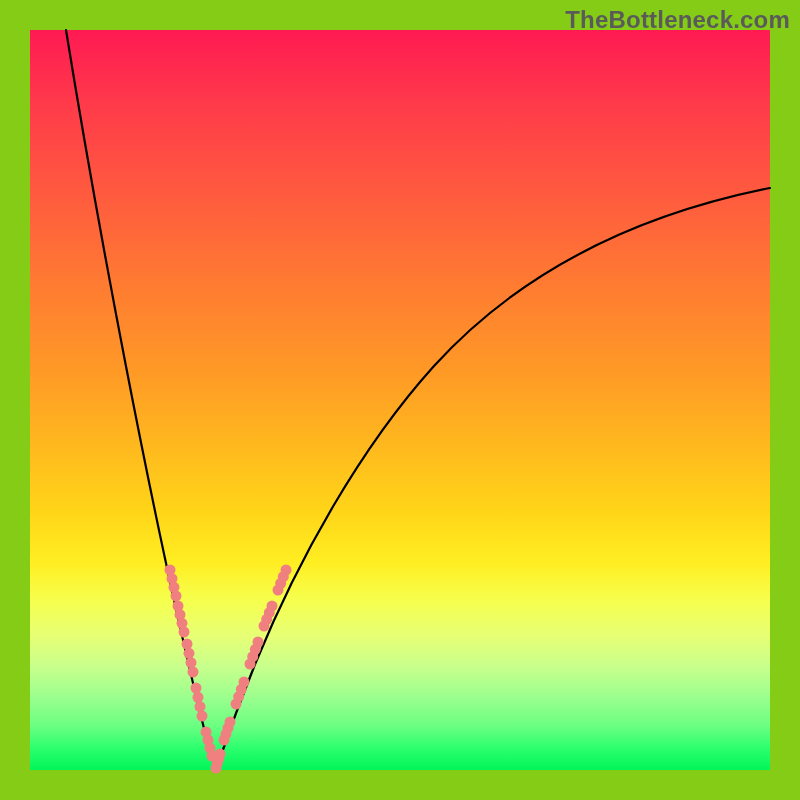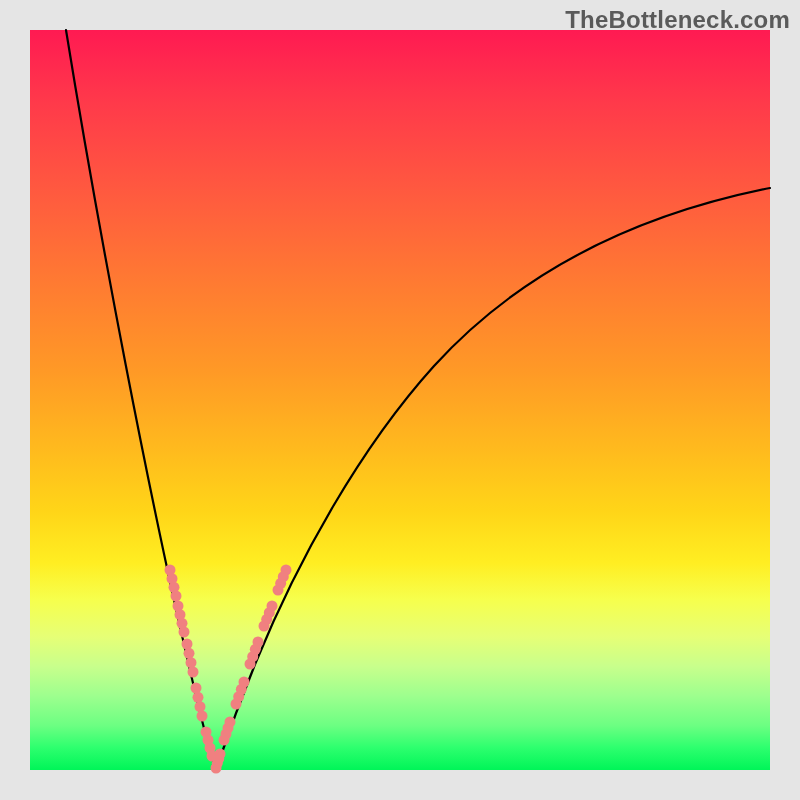--- a/index.html
+++ b/index.html
@@ -10,21 +10,21 @@
     overflow: hidden;
     background: #000;
     font-family: Arial, Helvetica, sans-serif;
   }
   .frame {
     position: absolute;
     left: 0;
     top: 0;
     width: 800px;
     height: 800px;
-    background: #e5e5e5;
+    background: #84cc16;
   }
   .plot-area {
     position: absolute;
     left: 30px;
     top: 30px;
     width: 740px;
     height: 740px;
     
     background: linear-gradient(
       to bottom,

